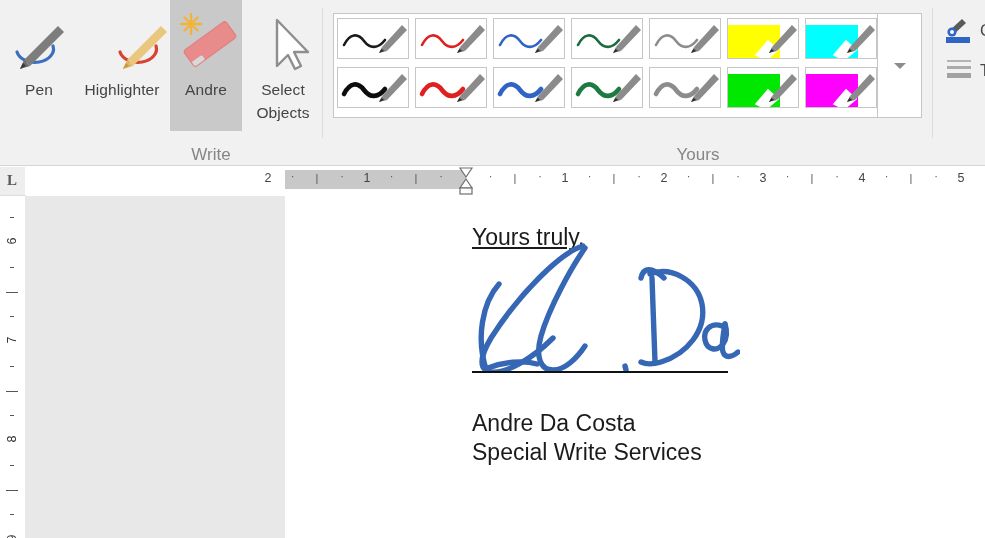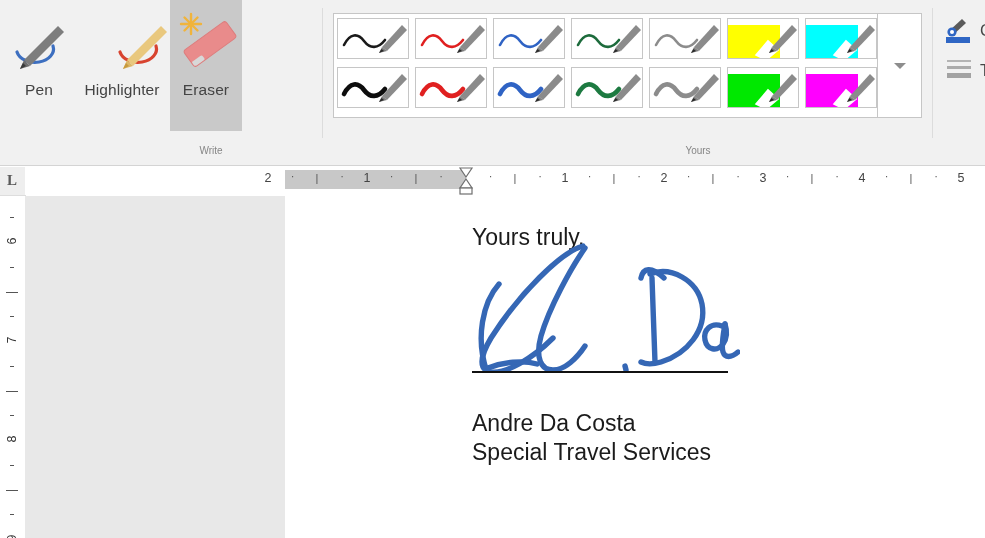--- a/index.html
+++ b/index.html
@@ -31,21 +31,21 @@
     box-sizing:border-box;
   }
   .bigbtn .ico{height:74px;width:72px;display:block;margin-top:4px;}
   .bigbtn .lbl{
     font-size:15.5px;color:#444;line-height:23px;text-align:center;width:76px;
     letter-spacing:.1px;
   }
   .bigbtn.selected{background:#c9c9c9;}
 
   .grp-label{
-    position:absolute;top:145px;font-size:10px;color:#868686;text-align:center;
+    position:absolute;top:145px;font-size:17px;color:#868686;text-align:center;
   }
 
   
   .gallery{
     position:absolute;left:333px;top:13px;width:589px;height:105px;
     border:1px solid #c6c6c6;background:#ffffff;box-sizing:border-box;
   }
   .gallery-inner{position:absolute;left:3px;top:4px;}
   .pen-cell{
     position:absolute;width:72px;height:41px;border:1px solid #c6c6c6;
@@ -155,23 +155,32 @@
             <line x1="21" y1="20" x2="27.5" y2="13.5"></line>
             <line x1="21" y1="20" x2="14.5" y2="26.5"></line>
           </g>
           <g transform="rotate(-36 40 40)">
             <rect x="14" y="30" width="52" height="20" rx="3" fill="#e98b8b"></rect>
             <rect x="14" y="44" width="13" height="6" rx="2" fill="#d8d8d8"></rect>
             <rect x="14" y="30" width="52" height="20" rx="3" fill="none" stroke="#de7c7c" stroke-width="1"></rect>
           </g>
         </svg>
       </span>
-      <span class="lbl">Eraser</span>
-    </div>
-
+      <span class="lbl">Andre</span>
+    </div>
+
+    <div class="bigbtn" id="btn-select" style="left:244px;width:78px;">
+      <span class="ico">
+        <svg width="78" height="74" viewBox="0 0 78 74">
+          <path d="M30 16 L30 62 L41 51 L48 65 L54 62 L47 48 L61 48 Z" fill="#ffffff" stroke="#8e8e8e" stroke-width="2.4" stroke-linejoin="round"></path>
+        </svg>
+      </span>
+      <span class="lbl" style="width:82px;white-space:pre-line;line-height:23px;">Select
+Objects</span>
+    </div>
 
     <div class="grp-sep" style="left:322px;"></div>
     <div class="grp-label" style="left:100px;width:222px;">Write</div>
 
     <div class="gallery">
       <div class="gallery-inner" id="pen-cells">
           <div class="pen-cell" style="left: 0px; top: 0px;"><svg width="70" height="39" viewBox="0 0 70 39">
               <path d="M6 26 C12 14 20 14 26 22 C32 30 40 30 47 21" fill="none" stroke="#1a1a1a" stroke-width="2.6" stroke-linecap="round"></path>
               <path d="M44 28 L64 6 L69 11 L49 32 Z" fill="#8b8b8b"></path>
               <path d="M44 28 L49 32 L41 34 Z" fill="#7d7d7d"></path>
@@ -349,37 +358,37 @@
       <div class="vr-dot" style="top: 268.75px;"></div>
       <div class="vr-tick" style="top: 293.5px;"></div>
       <div class="vr-num" style="top: 335px;">9</div>
       <div class="vr-tick" style="top: 293.5px;"></div>
       <div class="vr-dot" style="top: 318.25px;"></div>
     </div>
 
   <div class="doc-area">
     <div class="page">
 
-      <div class="doc-line" style="left:187px;top:28px;">Yours truly,</div>
+      <div class="doc-line" style="left:187px;top:28px;text-decoration:underline;">Yours truly,</div>
 
       <svg class="sig-svg" style="left:180px;top:46px;" width="275" height="130" viewBox="0 0 275 130">
         <g fill="none" stroke="#3567b5" stroke-width="5.4" stroke-linecap="round" stroke-linejoin="round">
           <path d="M22 130 C10 96 18 60 34 42"></path>
           <path d="M118 4 C96 10 54 52 26 96 C14 116 14 128 26 130 C40 132 66 118 88 96"></path>
           <path d="M120 6 C106 26 84 66 76 94 C70 116 76 128 88 128 C100 128 112 116 120 104"></path>
           <path d="M23 126 C38 120 58 118 72 122"></path>
           <path d="M160 124 l1 4"></path>
           <path d="M199 36 C186 24 178 26 176 36"></path>
           <path d="M185 32 C206 24 232 38 237 62 C242 88 222 112 196 120 C186 123 180 122 176 120"></path>
           <path d="M187 36 C188 62 189 96 190 120"></path>
           <path d="M257 84 C246 80 238 88 240 98 C242 108 252 110 258 102 C262 96 262 88 260 82"></path>
           <path d="M260 82 C258 94 256 104 258 110 C260 116 266 116 273 110"></path>
         </g>
       </svg>
 
       <div class="sig-rule" style="left:187px;top:175px;width:256px;"></div>
 
       <div class="doc-line" style="left:187px;top:214px;">Andre Da Costa</div>
-      <div class="doc-line" style="left:187px;top:243px;">Special Travel Services</div>
+      <div class="doc-line" style="left:187px;top:243px;">Special Write Services</div>
     </div>
   </div>
 
 </div>
 
 </body></html>

